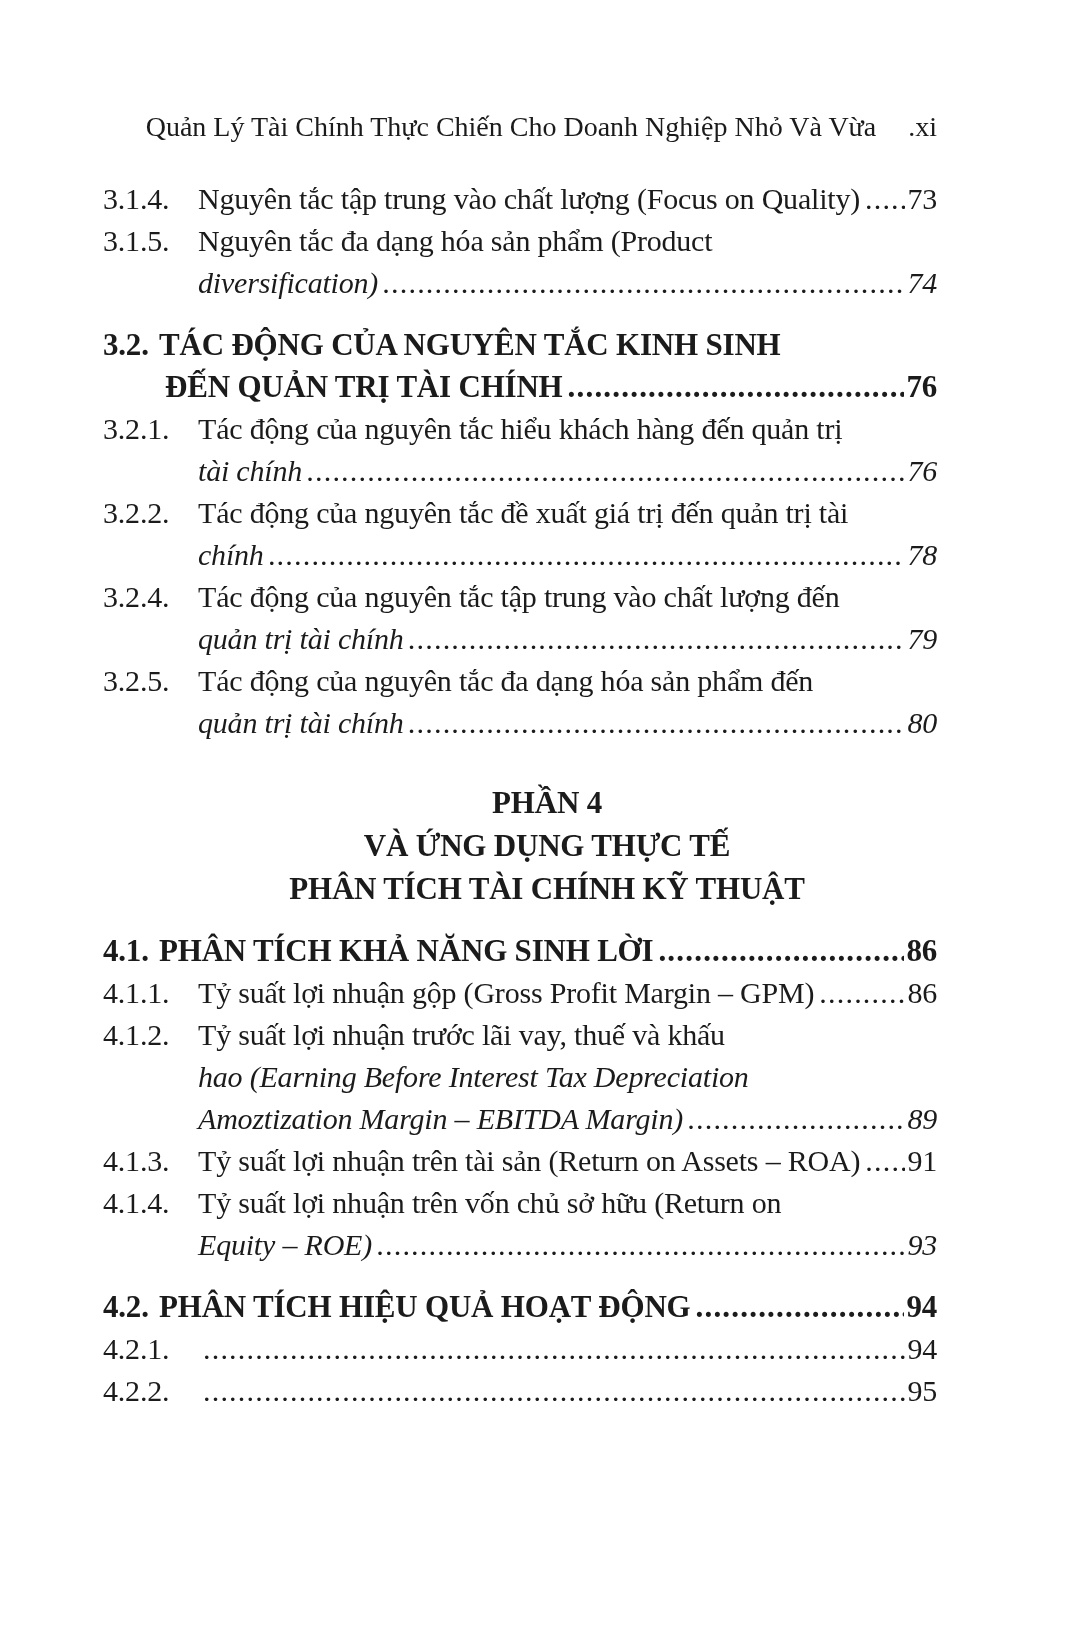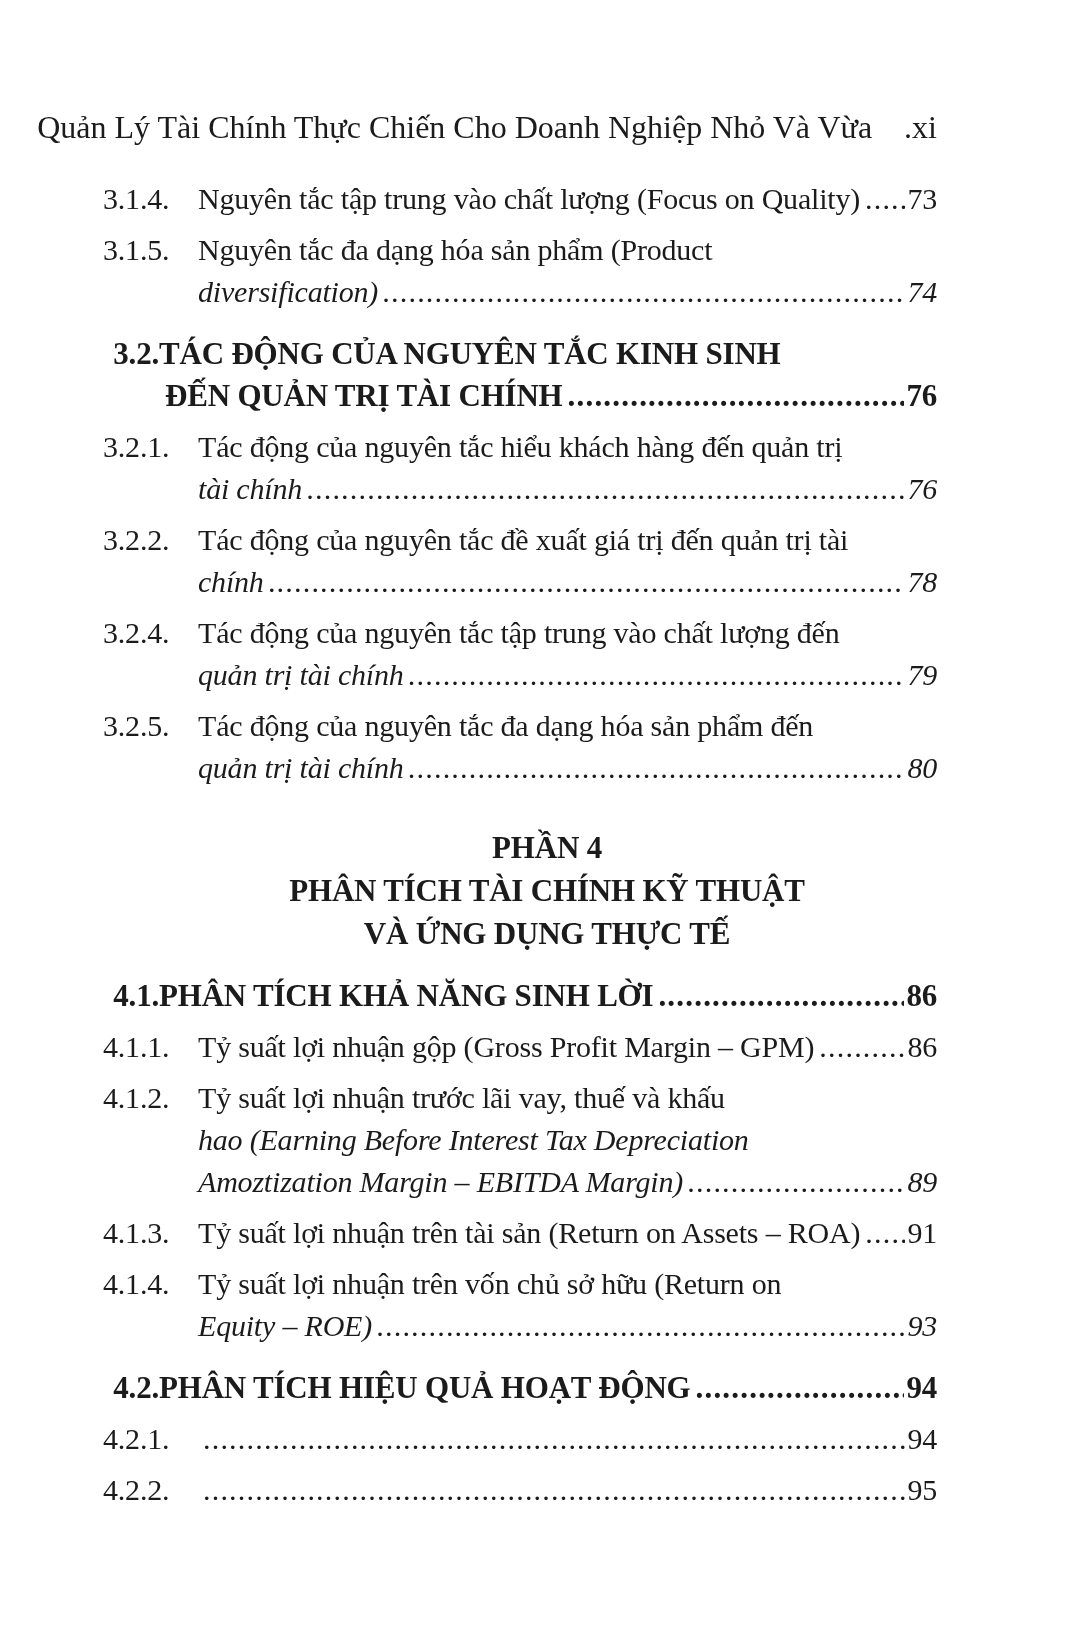--- a/index.html
+++ b/index.html
@@ -16,31 +16,31 @@
     color: #1b1b1b;
     box-sizing: border-box;
     padding: 110px 153px 0 103px;
     overflow: hidden;
   }
   
   .running-header {
     display: flex;
     justify-content: flex-end;
     align-items: baseline;
-    font-size: 32px;
+    font-size: 28px;
     line-height: 34px;
     white-space: nowrap;
     margin-bottom: 34px;
   }
   .running-header .pg-label { margin-left: 32px; }
 
   
   .toc { font-size: 30px; letter-spacing: -0.2px; }
-  .entry { margin-top: 9px; }
-  .entry.section { font-weight: 700; margin-top: 20px; font-size: 31px; text-align: right; }
+  .entry { }
+  .entry.section { font-weight: 700; margin-top: 20px; font-size: 31px; }
   .line { display: flex; align-items: baseline; line-height: 42px; }
   .num { flex: 0 0 auto; }
   .sub .line.first .num { width: 95px; }
   .section .line.first .num { width: 56px; }
   .sub .line.cont { padding-left: 95px; font-style: italic; }
   .section .line.cont { padding-left: 62px; }
   .txt { flex: 0 0 auto; white-space: nowrap; }
   .dots {
     flex: 1 1 0;
     min-width: 0;
@@ -153,22 +153,22 @@
       </div>
       <div class="line cont">
         <span class="txt">quản trị tài chính</span>
         <span class="dots"></span>
         <span class="pg">80</span>
       </div>
     </div>
 
     <div class="part-heading">
       <div>PHẦN 4</div>
+      <div>VÀ ỨNG DỤNG THỰC TẾ</div>
       <div>PHÂN TÍCH TÀI CHÍNH KỸ THUẬT</div>
-      <div>VÀ ỨNG DỤNG THỰC TẾ</div>
     </div>
 
     <div class="entry section">
       <div class="line first">
         <span class="num">4.1.</span>
         <span class="txt">PHÂN TÍCH KHẢ NĂNG SINH LỜI</span>
         <span class="dots"></span>
         <span class="pg">86</span>
       </div>
     </div>

